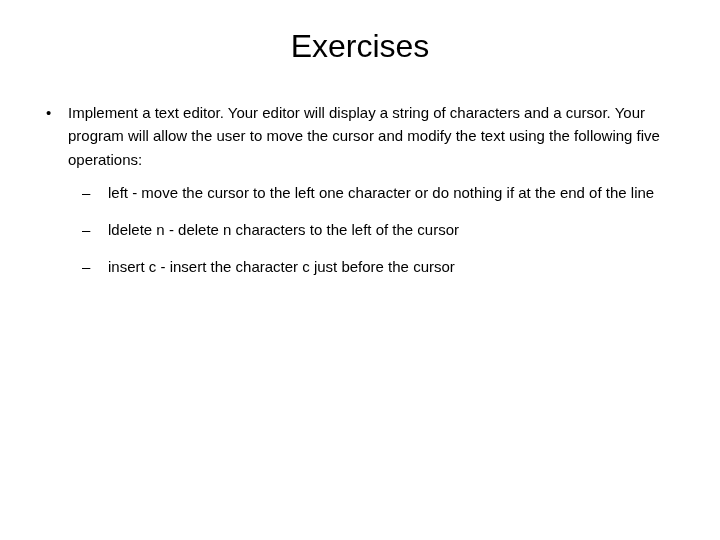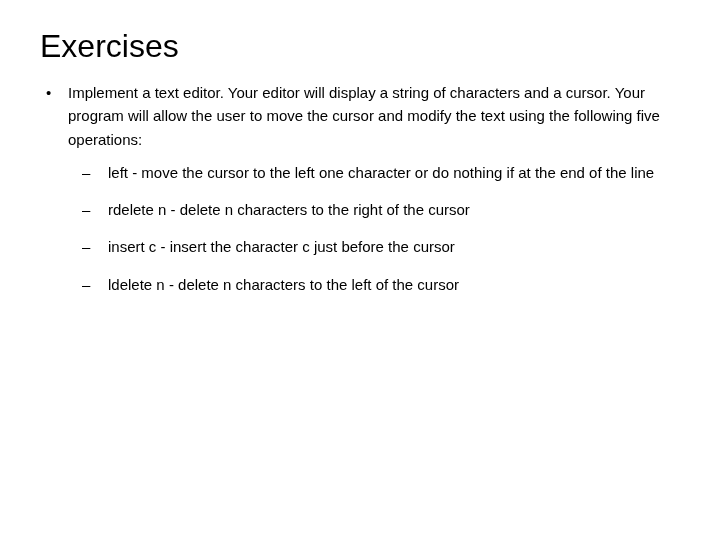--- a/index.html
+++ b/index.html
@@ -11,23 +11,23 @@
       width: 720px;
       height: 540px;
       background: #ffffff;
       font-family: Arial, Helvetica, sans-serif;
       color: #000000;
       padding: 20px 40px 20px 40px;
     }
     .title {
       font-size: 32px;
       font-weight: normal;
-      text-align: left;
+      text-align: center;
       margin-top: 8px;
-      margin-bottom: 16px;
+      margin-bottom: 36px;
     }
     .bullet-list {
       list-style: none;
     }
     .bullet-item {
       position: relative;
       padding-left: 28px;
       font-size: 15px;
       line-height: 1.55;
       margin-bottom: 10px;
@@ -62,18 +62,17 @@
 </head>
 <body>
 
 <h1 class="title">Exercises</h1>
 
 <ul class="bullet-list">
   <li class="bullet-item">
     <span>Implement a text editor. Your editor will display a string of characters and a cursor. Your program will allow the user to move the cursor and modify the text using the following five operations:</span>
     <ul class="sub-list">
       <li class="sub-item">left - move the cursor to the left one character or do nothing if at the end of the line</li>
-      <li class="sub-item">rdelete n - delete n characters to the right of the cursor</li>
+      <li class="sub-item">ldelete n - delete n characters to the left of the cursor</li>
       <li class="sub-item">insert c - insert the character c just before the cursor</li>
-      <li class="sub-item">ldelete n - delete n characters to the left of the cursor</li>
     </ul>
   </li>
 </ul>
 
 </body></html>

